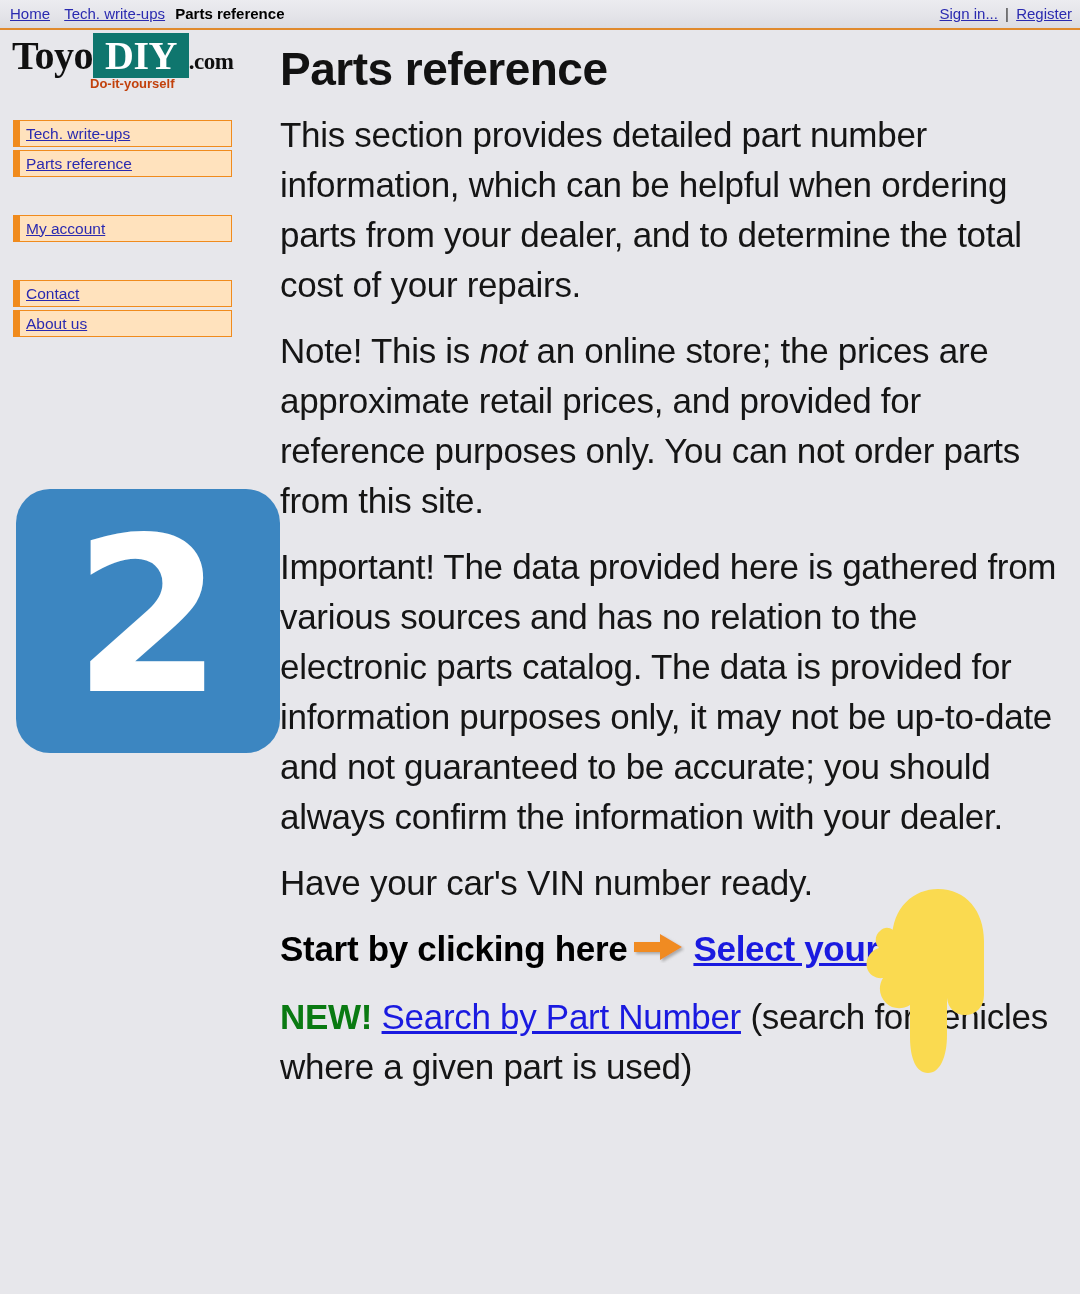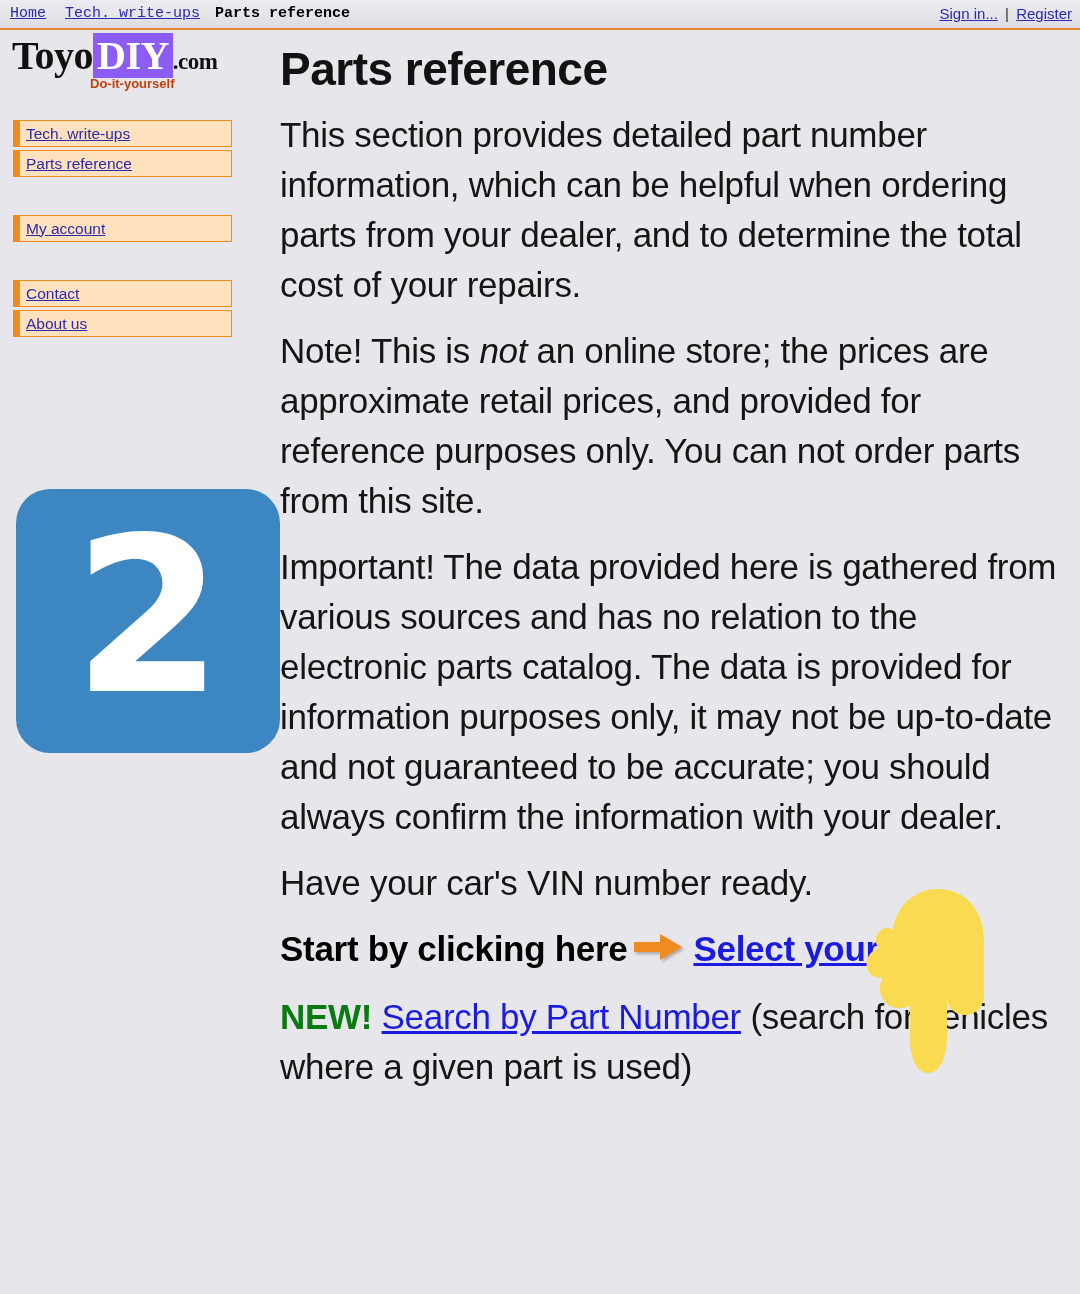--- a/index.html
+++ b/index.html
@@ -23,21 +23,20 @@
     height: 30px;
     background: linear-gradient(to bottom, #ececf0 0%, #e4e4e9 55%, #dcdce2 100%);
     border-bottom: 2px solid #e08a2e;
     box-sizing: border-box;
   }
   #topbar-left {
     position: absolute;
     left: 10px; top: 5px;
     white-space: nowrap;
     font-size: 15px;
-    font-family: Liberation Mono, monospace;
   }
   #topbar-right {
     position: absolute;
     right: 8px; top: 5px;
     white-space: nowrap;
     font-size: 15px;
   }
   .navlink {
     color: #2a2ab0;
     text-decoration: underline;
@@ -66,23 +65,23 @@
   #logo-main {
     font-family: "Liberation Serif", serif;
     font-weight: bold;
     font-size: 40px;
     line-height: 40px;
     white-space: nowrap;
     color: #101010;
     letter-spacing: -0.5px;
   }
   #logo-diy {
-    background: #8b5cf6;
+    background: #0f766e;
     color: #ffffff;
-    padding: 0 4px;
+    padding: 0 12px;
   }
   #logo-com {
     font-size: 23px;
     font-family: "Liberation Serif", serif;
     font-weight: bold;
     color: #101010;
   }
   #logo-tag {
     position: absolute;
     left: 78px;

